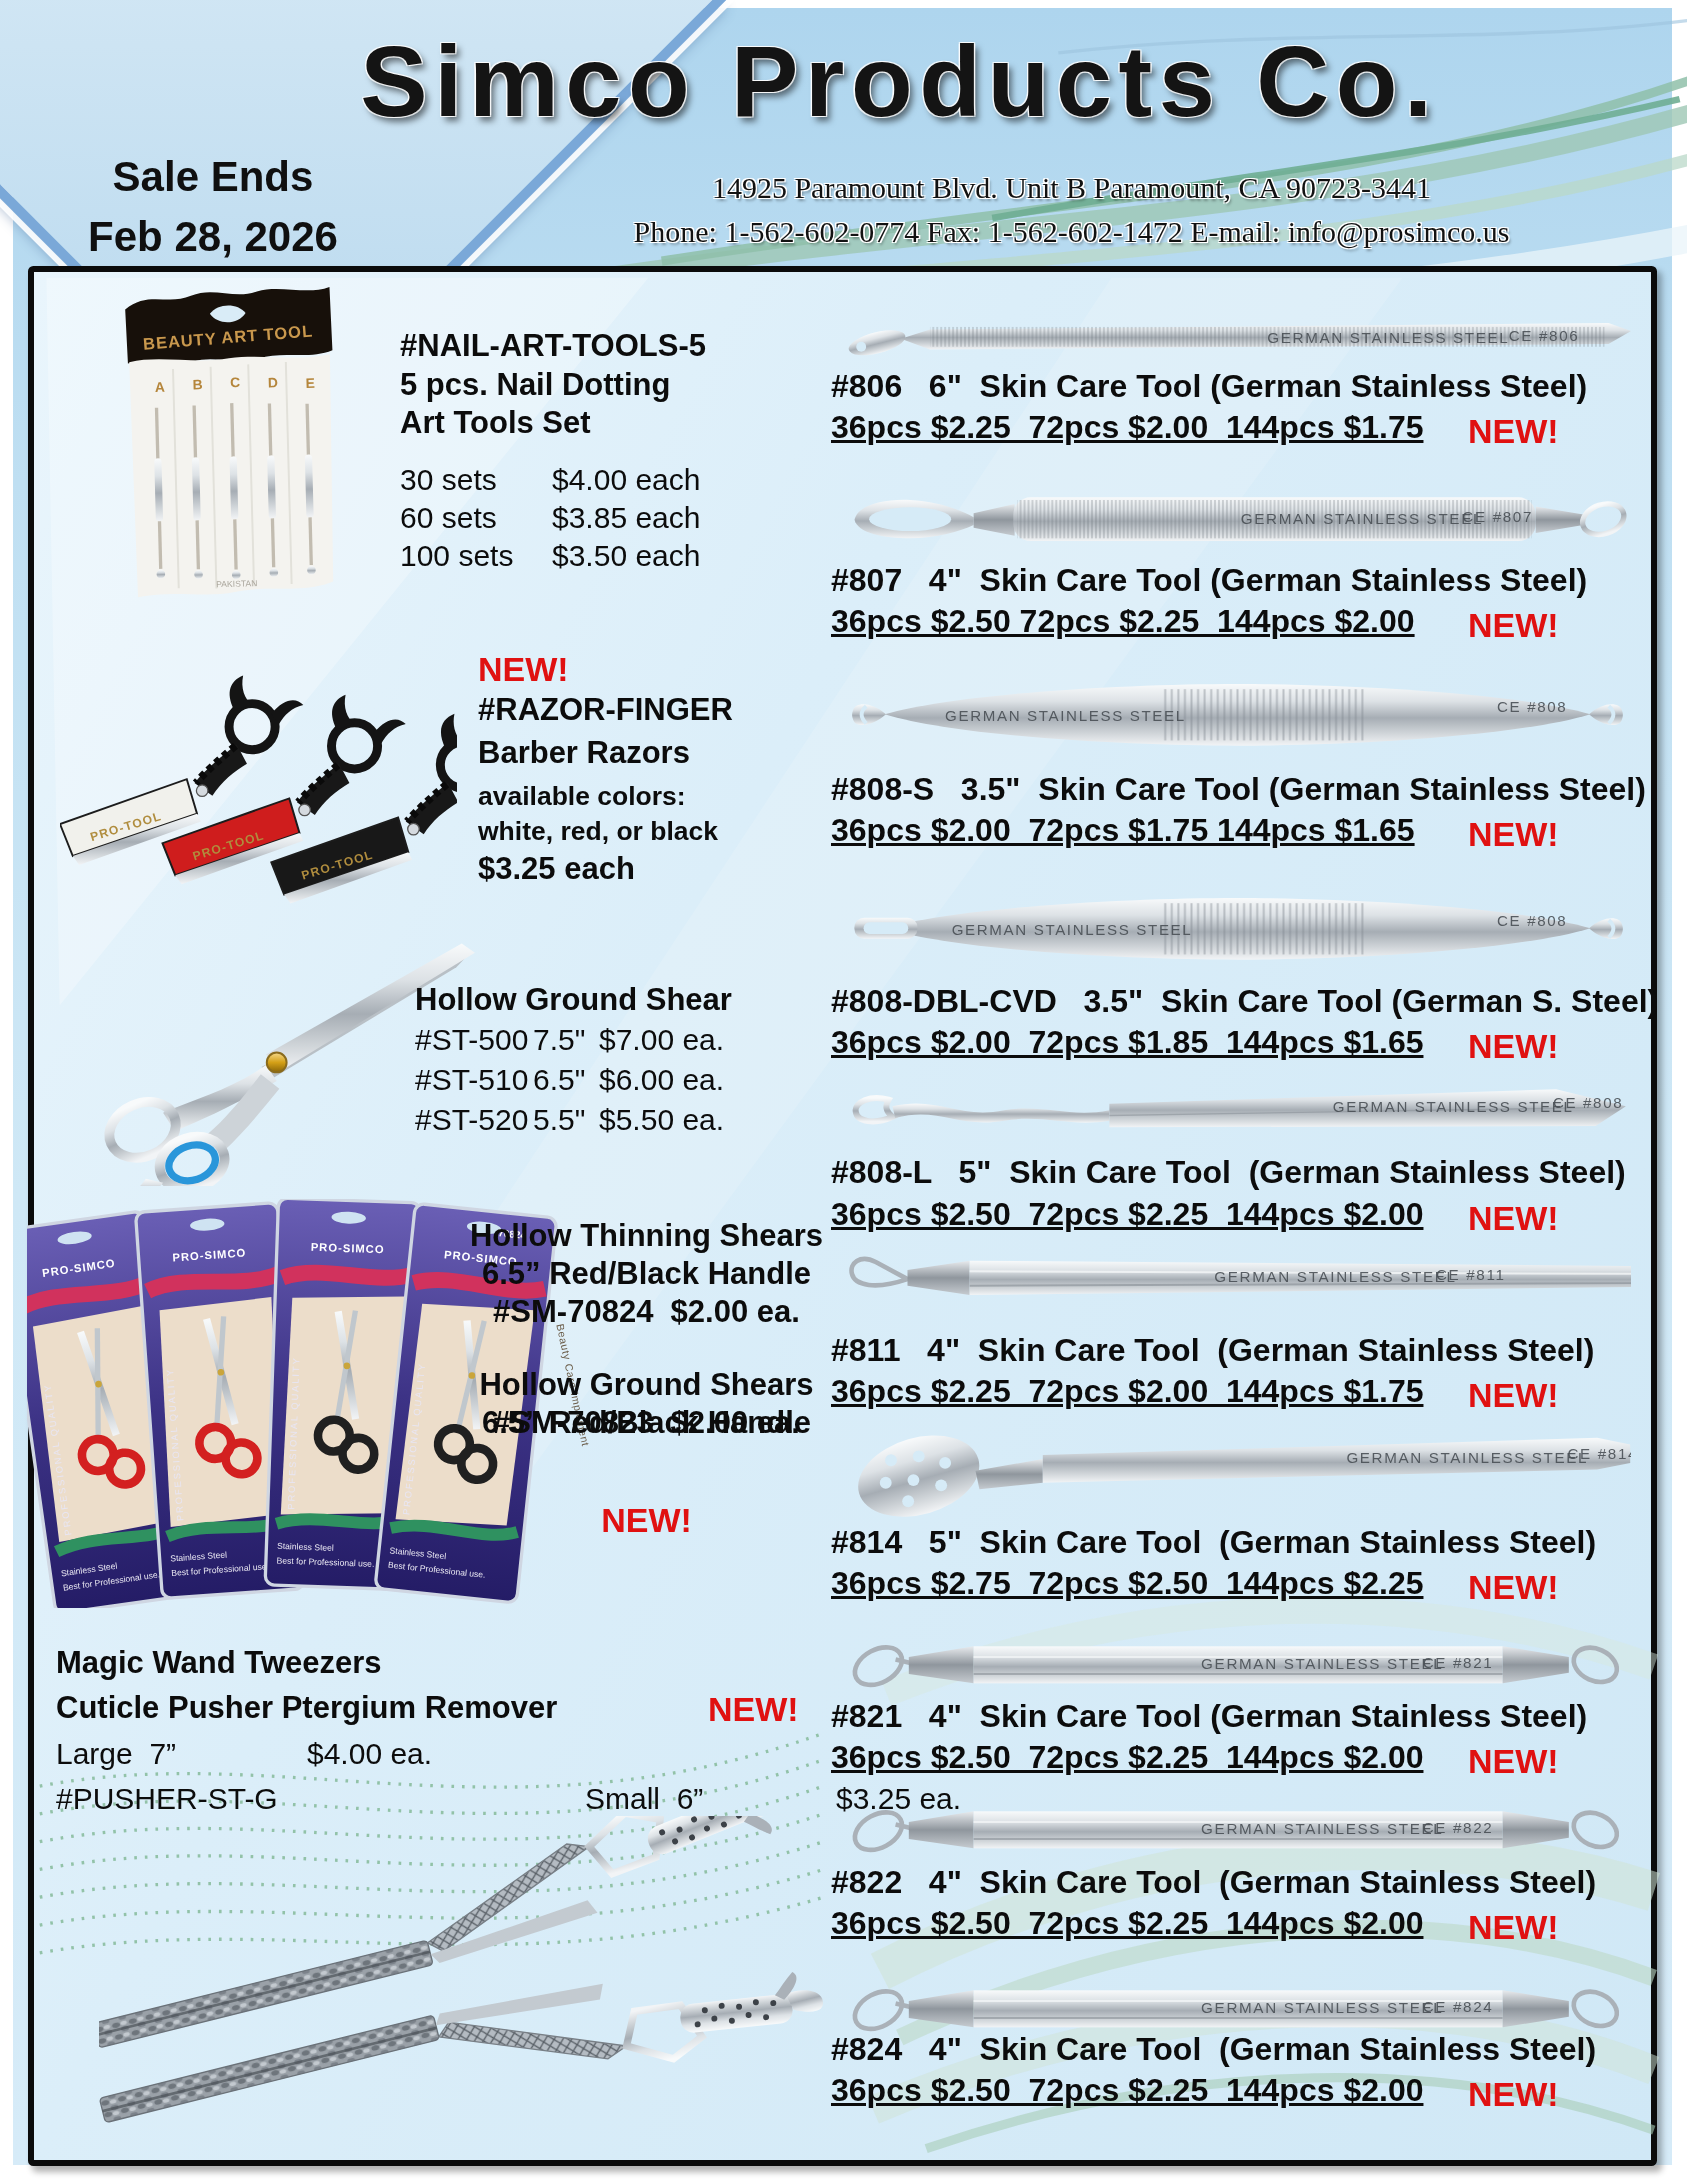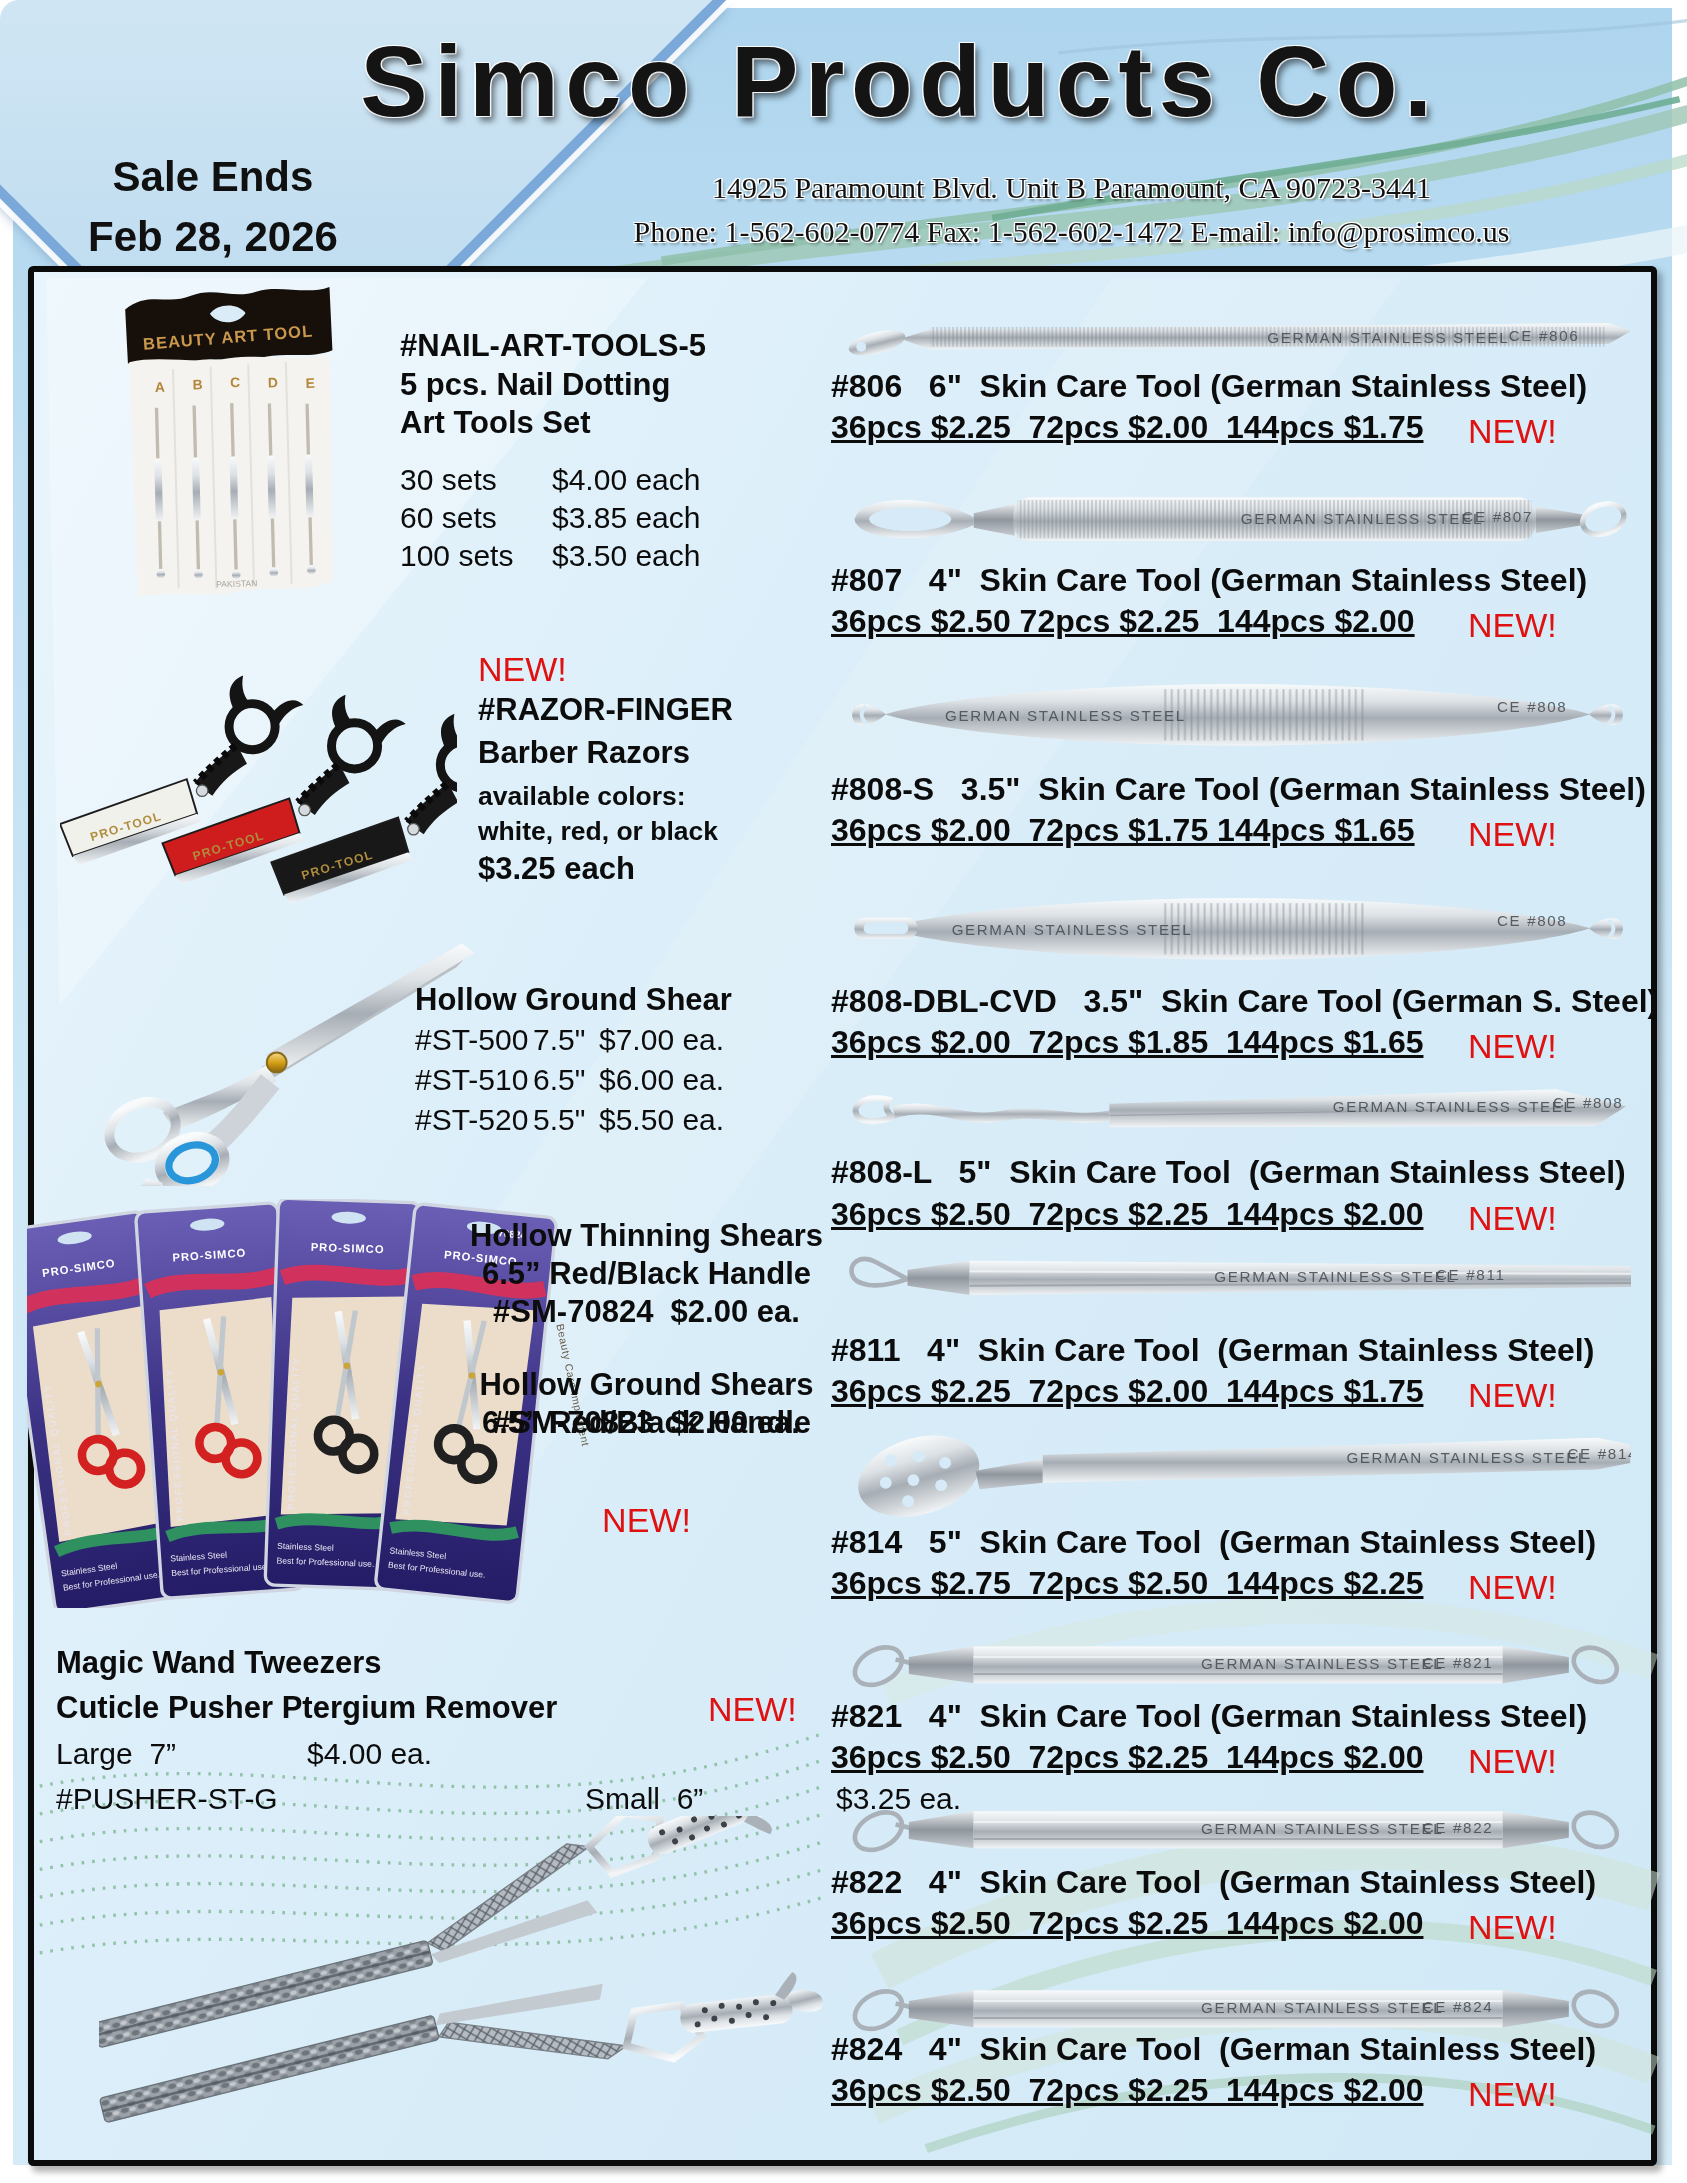--- a/index.html
+++ b/index.html
@@ -1,17 +1,17 @@
 <!DOCTYPE html>
 <html style="font-size:10.6px"><head>
 <meta charset="utf-8">
 <style>
   html,body{margin:0;padding:0;background:#ffffff;}
   #stage{position:relative;width:1687px;height:2183px;overflow:hidden;
-         font-family:"Liberation Sans",sans-serif;color:#0c0c0c;border-radius:19px;}
+         font-family:"Liberation Sans",sans-serif;color:#0c0c0c;}
   .abs{position:absolute;}
   #page-bg{left:13.2px;top:8px;width:1659px;height:2157px;
     background:linear-gradient(180deg,#aed5ee 0%,#bfdff2 22%,#cfe8f6 55%,#d6ebf8 100%);}
   
   #diamond{left:-63px;top:-327px;width:634px;height:634px;transform:rotate(45deg);
     background:linear-gradient(135deg,#eaf5fb 0%,#cde4f3 55%,#b7d8ee 100%);
     border:10.6px solid #7aa8d8;outline:6px solid rgba(255,255,255,.9);
     box-shadow:6.6px 6.6px 12px rgba(50,85,140,.35);}
   #title{left:165px;top:24px;width:1469px;text-align:center;font-size:101px;font-weight:bold;
     letter-spacing:6.6px;color:#141414;
@@ -21,21 +21,21 @@
   .addr{left:509px;width:1125px;text-align:center;font-family:"Liberation Serif",serif;
     font-weight:normal;font-size:30px;color:#121212;
     text-shadow:-1.3px -1.3px 0 #ffffff,1.3px -1.3px 0 #ffffff,-1.3px 1.3px 0 #ffffff,1.3px 1.3px 0 #ffffff,2px 2.6px 2.6px rgba(0,0,0,.35);}
   
   #box{left:28px;top:266px;width:1617px;height:1888px;border:6px solid #0b0b0b;border-radius:5.3px;
     background:linear-gradient(118deg,#e9f5fc 0%,#dbeef9 38%,#d0e8f6 100%);
     box-shadow:4.6px 5.3px 6.6px rgba(0,0,0,.3);}
   
   .t{font-weight:bold;font-size:31px;line-height:1.12;white-space:pre;}
   .t40{font-weight:bold;font-size:26.5px;white-space:pre;}
-  .new{color:#e01111;font-weight:normal;font-size:34px;white-space:pre;}
+  .new{color:#e01111;font-weight:bold;font-size:34px;white-space:pre;}
   .pl1{font-weight:bold;font-size:32px;white-space:pre;}
   .pl2{font-weight:bold;font-size:32px;white-space:pre;text-decoration:underline;}
   .row{display:flex;font-weight:normal;font-size:30px;white-space:pre;justify-content:center;}
   .ctr{text-align:center;}
   svg text{font-family:"Liberation Sans",sans-serif;}
   .etch{fill:#4a5056;letter-spacing:2.5px;opacity:.9;}
 </style>
 </head>
 <body>
 

